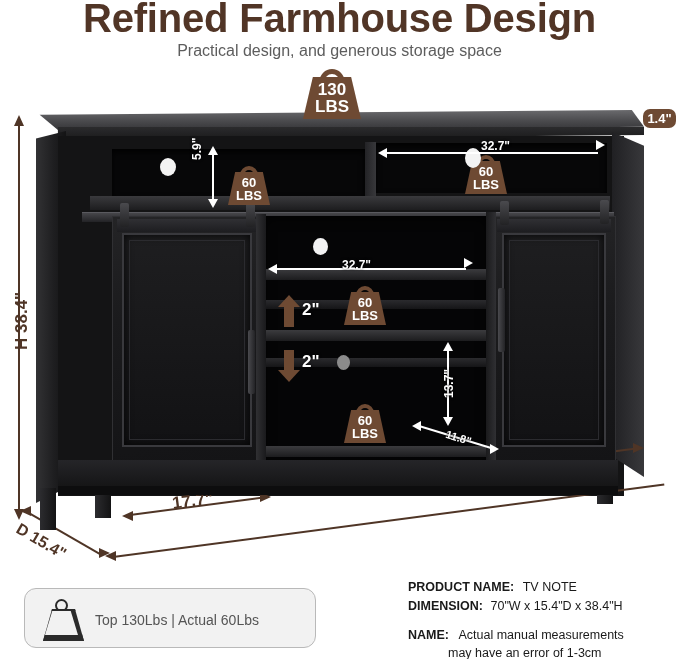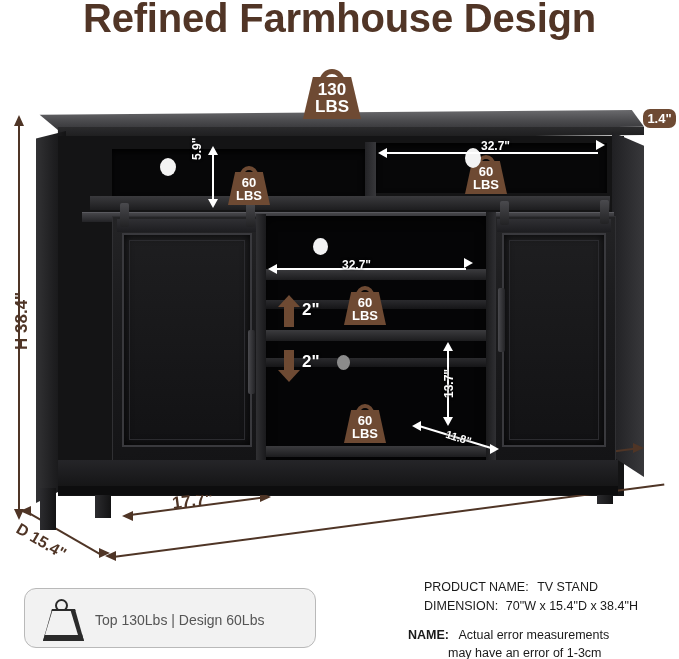--- a/index.html
+++ b/index.html
@@ -291,31 +291,32 @@
     position:absolute;left:6px;top:13px;width:33px;height:24px;
     clip-path:polygon(22% 0,78% 0,100% 100%,0 100%);
     background:#f2f2f2;
   }
   .ml-text{margin-left:10px;}
   .ml-title{font-size:23px;color:#3a3a3a;line-height:1.05;}
   .ml-sub{font-size:14px;color:#555;margin-top:3px;}
 
   .specs{position:absolute;left:408px;top:578px;width:268px;z-index:50;}
   .spec-row{font-size:12.5px;color:#1a1a1a;line-height:1.55;white-space:nowrap;}
-  .spec-row b{font-weight:normal;margin-left:16px;}
+  .spec-row b{font-weight:bold;}
   .spec-note{margin-top:9px;font-size:12.5px;color:#1a1a1a;line-height:1.45;}
   .spec-note .nb{font-weight:bold;}
   .note-l2{margin-left:40px;display:block;}
 </style>
 </head>
 <body>
 
 <div class="stage">
 
   <div class="title">Refined Farmhouse Design</div>
+  <div class="subtitle">Practical design, and generous storage space</div>
 
   <div>
 
     <div class="top-face"></div>
     <div class="top-edge"></div>
 
     <div class="left-side"></div>
     <div class="body-main"></div>
     <div class="right-side"></div>
 
@@ -470,33 +471,33 @@
   <div class="barrow bar-r" style="left:633px;top:443px;"></div>
   <div class="blabel" style="left:546px;top:444px;transform:rotate(-7.5deg);transform-origin:left top;">17.7"</div>
 
   <div class="maxload">
     <div class="ml-icon">
       <div class="ring"></div>
       <div class="trap"></div>
       <div class="trap-in"></div>
     </div>
     <div class="ml-text">
-      <div class="ml-sub">Top 130Lbs | Design 60Lbs</div>
+      <div class="ml-sub">Top 130Lbs | Actual 60Lbs</div>
     </div>
   </div>
 
   <div class="specs">
     <div class="spec-row">
       <b>PRODUCT NAME:</b>
-      <span style="margin-left:5px;">TV STAND</span>
+      <span style="margin-left:5px;">TV NOTE</span>
     </div>
     <div class="spec-row">
       <b>DIMENSION:</b>
       <span style="margin-left:4px;">70"W  x  15.4"D  x  38.4"H</span>
     </div>
     <div class="spec-note">
       <span class="nb">NAME:</span>
-      <span style="margin-left:6px;">Actual error measurements</span>
+      <span style="margin-left:6px;">Actual manual measurements</span>
       <span class="note-l2">may have an error of 1-3cm</span>
     </div>
   </div>
 
 </div>
 
 </body></html>

